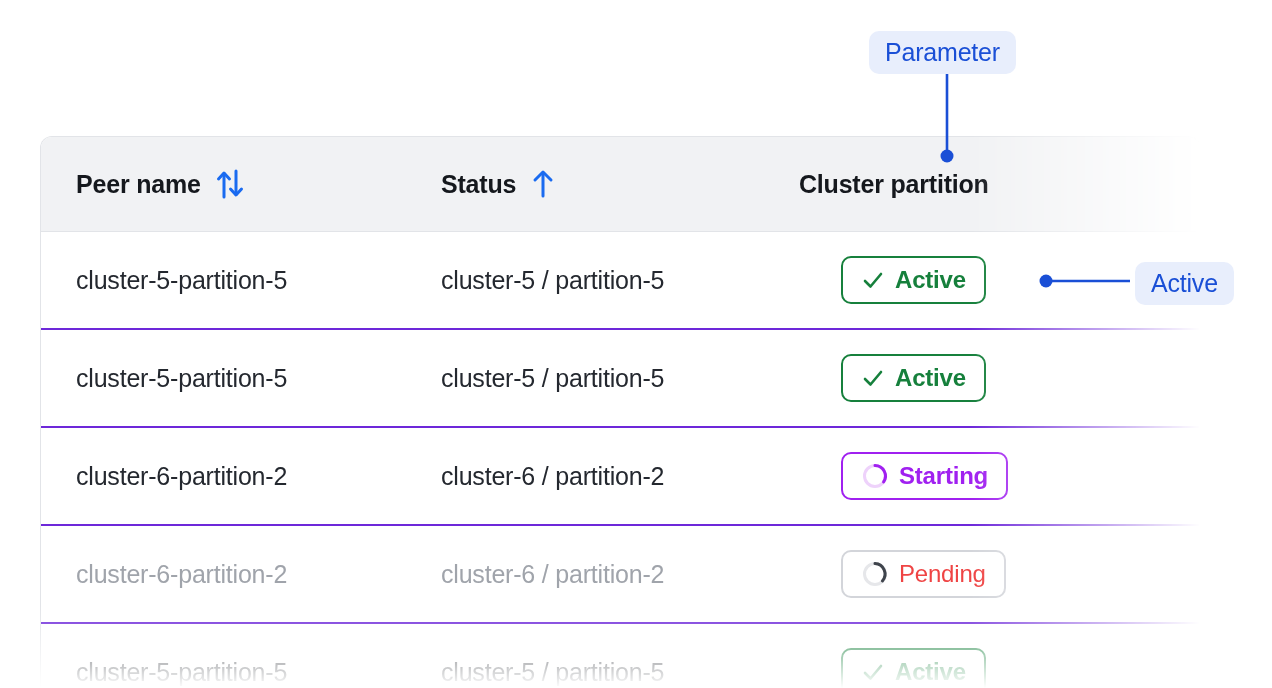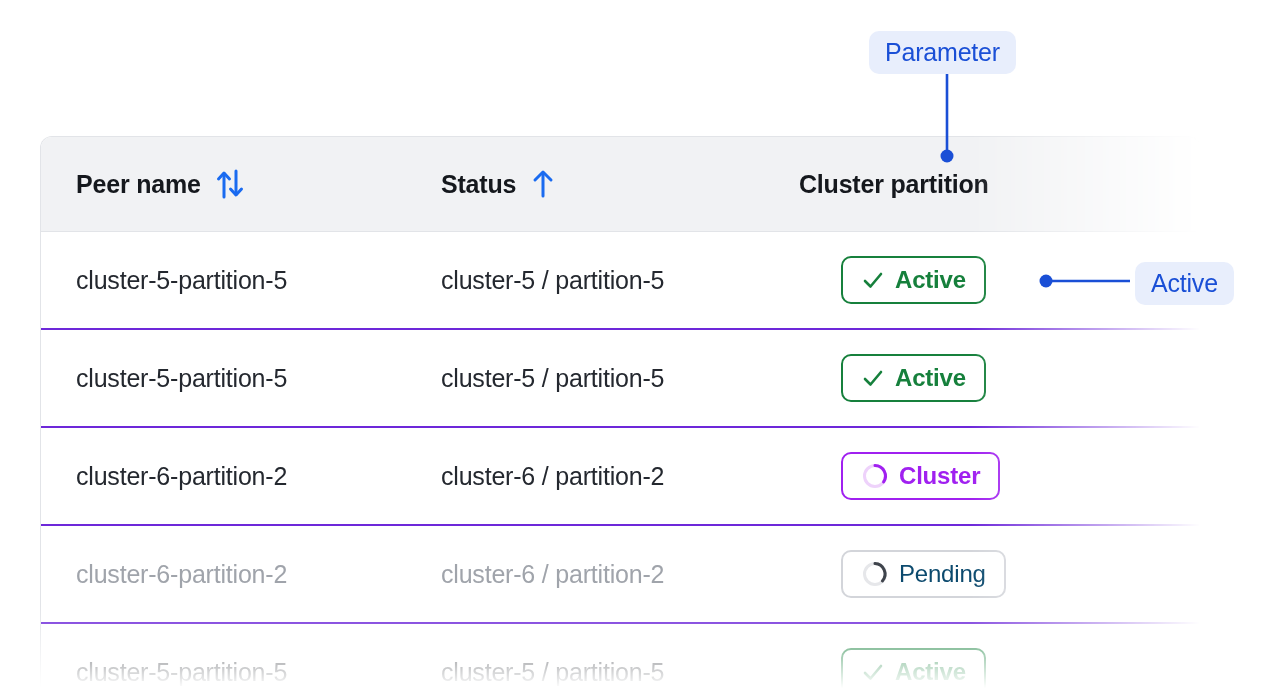--- a/index.html
+++ b/index.html
@@ -92,21 +92,21 @@
     padding: 0 18px;
     border-radius: 10px;
     border: 2px solid transparent;
     font-size: 24px;
     letter-spacing: -0.2px;
     box-sizing: border-box;
     background: #ffffff;
   }
   .badge.active  { border-color: #16803c; color: #16803c; font-weight: bold; }
   .badge.starting{ border-color: #a020f0; color: #a020f0; font-weight: bold; }
-  .badge.pending { border-color: #d3d5da; color: #0c4a6e; }
+  .badge.pending { border-color: #d3d5da; color: #ef4444; }
 
   .badge-icon { display:block; flex: none; }
 
   
   .annotation-layer {
     position: absolute;
     inset: 0;
     pointer-events: none;
   }
   .anno-chip {
@@ -182,21 +182,21 @@
 
     <div class="tr">
       <div class="td col-peer">cluster-6-partition-2</div>
       <div class="td col-cluster">cluster-6 / partition-2</div>
       <div class="td col-status">
         <span class="badge starting">
           <svg class="badge-icon" width="28" height="28" viewBox="0 0 28 28" fill="none">
             <circle cx="14" cy="14" r="10.5" stroke="#eed2fb" stroke-width="3"></circle>
             <path d="M14 3.5 A10.5 10.5 0 0 1 22.6 19.9" stroke="#a020f0" stroke-width="3" stroke-linecap="round"></path>
           </svg>
-          <span>Cluster</span>
+          <span>Starting</span>
         </span>
       </div>
     </div>
 
     <div class="tr muted">
       <div class="td col-peer">cluster-6-partition-2</div>
       <div class="td col-cluster">cluster-6 / partition-2</div>
       <div class="td col-status">
         <span class="badge pending">
           <svg class="badge-icon" width="28" height="28" viewBox="0 0 28 28" fill="none">

